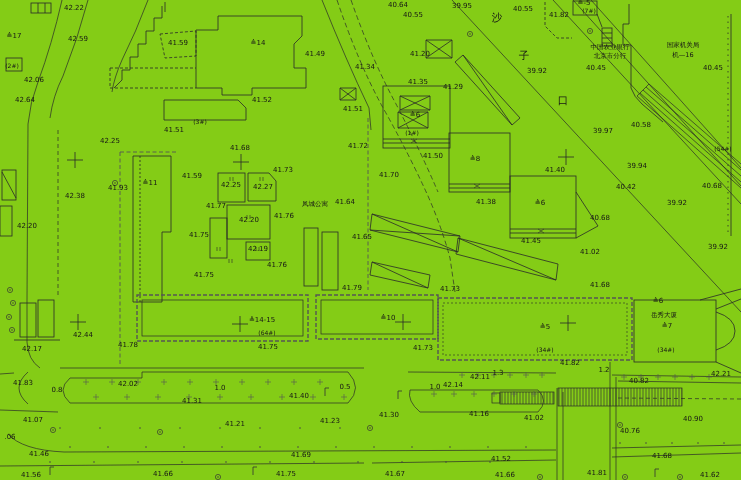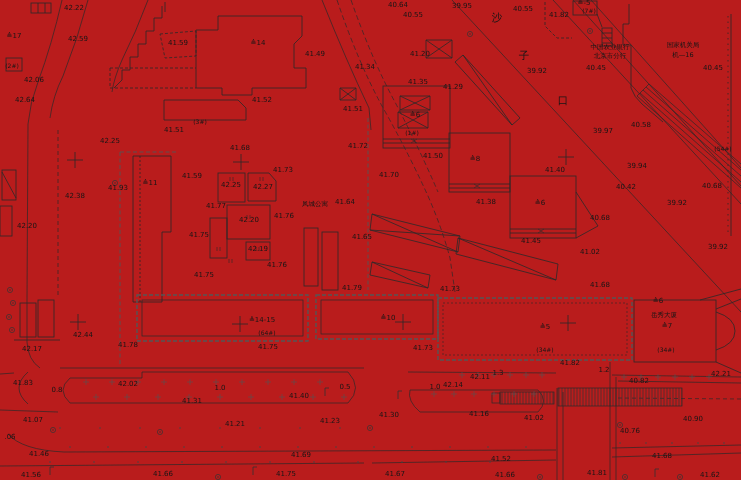--- a/index.html
+++ b/index.html
@@ -1,16 +1,16 @@
 <!DOCTYPE html>
 <html><head>
 <meta charset="utf-8">
 <style>
   html,body{margin:0;padding:0;background:#e8e8e8;}
-  #stage{width:741px;height:480px;background:#b91c1c;position:relative;overflow:hidden;
+  #stage{width:741px;height:480px;background:#84cc16;position:relative;overflow:hidden;
          font-family:"DejaVu Sans", sans-serif;}
   svg{display:block;}
   text{fill:#161616;}
   .lbl-e{font-size:7px;}
   .lbl-d{font-size:7px;}
   .lbl-b{font-size:7px;}
   .lbl-p{font-size:6px;}
   .lbl-n{font-size:6.5px;}
   .lbl-c{font-size:10.5px;}
 </style>

